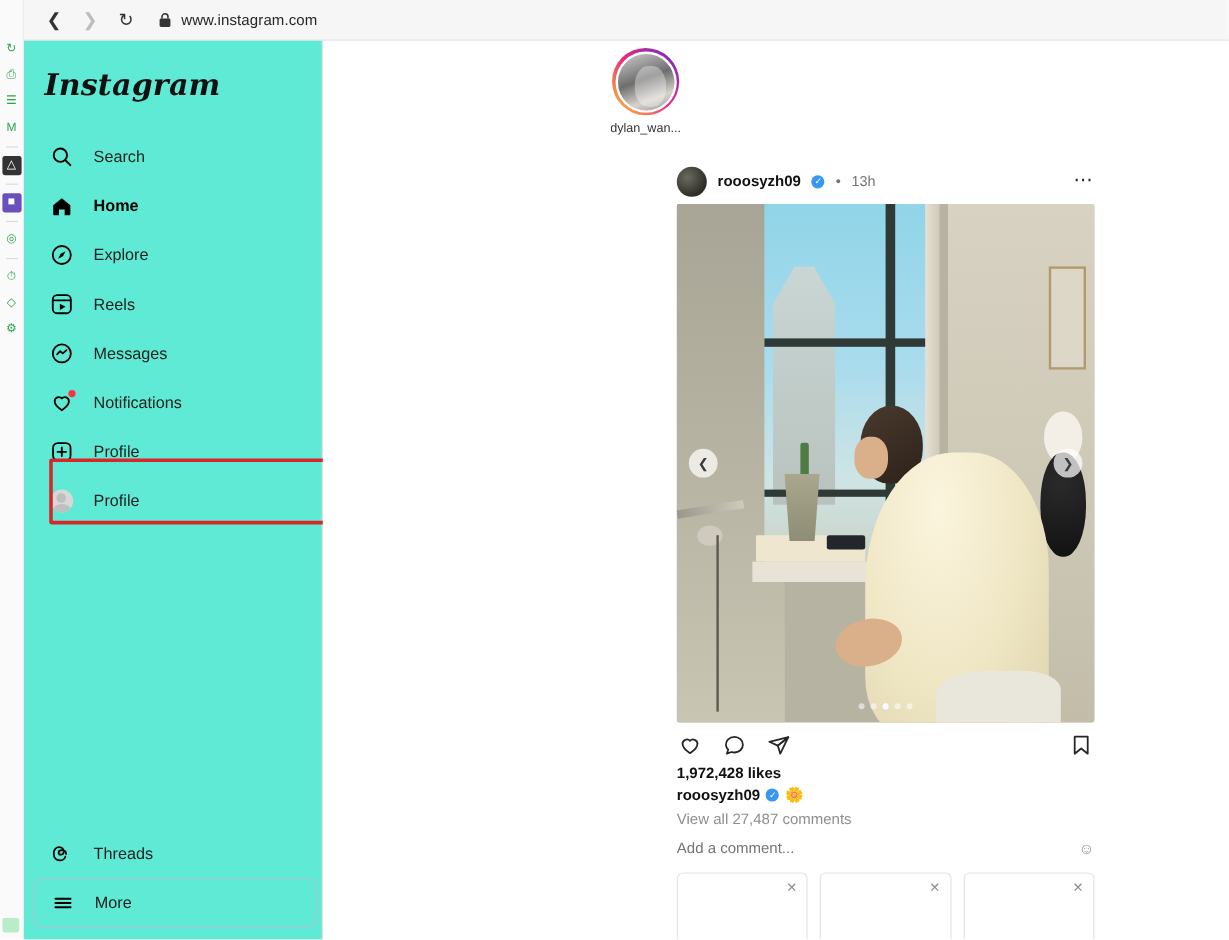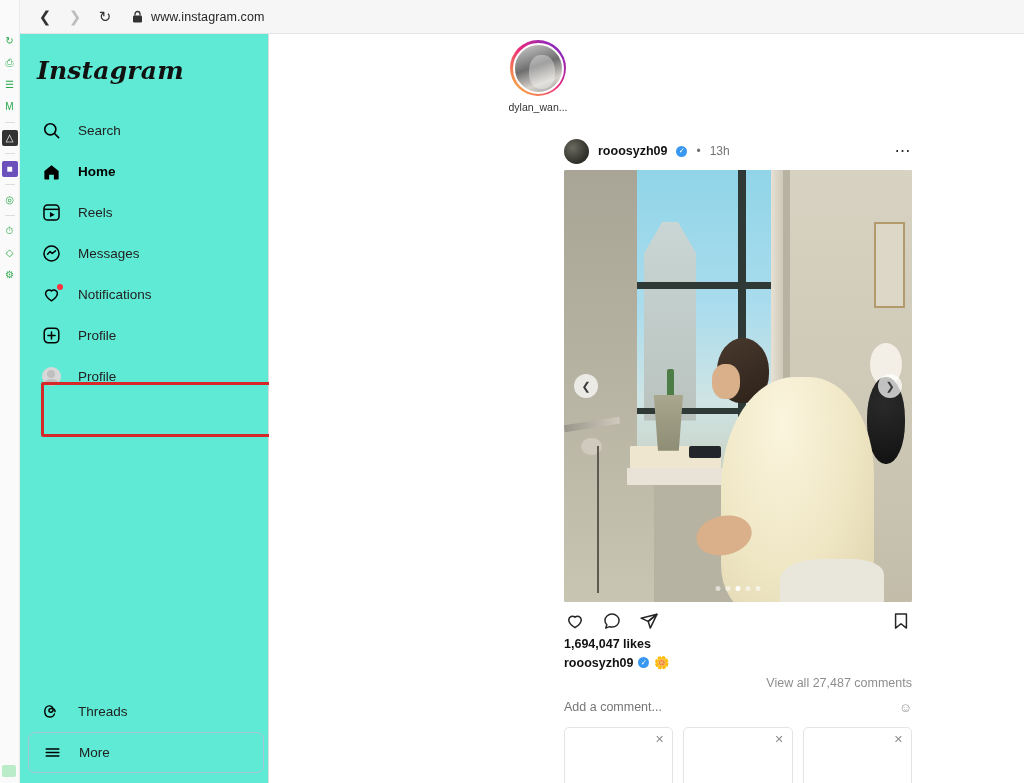--- a/index.html
+++ b/index.html
@@ -162,21 +162,21 @@
               display:flex; gap:5px; }
   .cdot { width:5px; height:5px; border-radius:50%; background: rgba(255,255,255,.55); }
   .cdot.on { background:#ffffff; }
 
   .post-actions { display:flex; align-items:center; height: 34px; gap: 15px; padding-top: 4px;}
   .act { width:22px;height:22px;display:flex;align-items:center;justify-content:center;cursor:pointer;color:#262626;}
   .act.save { margin-left:auto; }
   .likes { font-size: 12.5px; font-weight:700; color:#111; margin-top: 1px;}
   .caption { font-size: 12.5px; color:#111; margin-top: 4px; display:flex; align-items:center; gap:5px;}
   .cap-user { font-weight: 700; }
-  .view-comments { font-size: 12.5px; color:#8e8e8e; margin-top: 6px; cursor:pointer;text-align:right;}
+  .view-comments { font-size: 12.5px; color:#8e8e8e; margin-top: 6px; cursor:pointer;}
   .add-comment-row { display:flex; align-items:center; margin-top: 7px; height: 20px; justify-content: space-between;}
   .add-comment { font-size: 12.5px; color:#8e8e8e; background:none; border:none; outline:none; flex:1;
                  font-family:"Liberation Sans",sans-serif; }
   .emoji-btn { color:#8e8e8e; font-size:13px; cursor:pointer; }
 
   .sug-head { display:flex; align-items:center; margin-top: 22px; }
   .sug-title { font-size: 13px; font-weight:700; color:#111; }
   .sug-all { margin-left:auto; font-size: 12px; color:#4a9bea; font-weight:600; cursor:pointer;}
   .sug-cards { display:flex; gap: 10px; margin-top: 10px; }
   .sug-card { width: 126px; height: 120px; border:1px solid #e4e4e4; border-radius:5px;
@@ -237,20 +237,29 @@
 
       <div class="nav-item active">
         <span class="nav-ico">
           <svg width="19" height="19" viewBox="0 0 24 24">
               <path d="M3 11.5 12 4l9 7.5V21a1 1 0 0 1-1 1h-5v-6H9v6H4a1 1 0 0 1-1-1Z" fill="#000"></path>
             </svg>
         </span>
         <span class="nav-label">Home</span>
       </div>
 
+      <div class="nav-item">
+        <span class="nav-ico">
+          <svg width="19" height="19" viewBox="0 0 24 24" fill="none" stroke="#000" stroke-width="1.9">
+            <circle cx="12" cy="12" r="9.5"></circle>
+              <polygon points="16,8 13.2,13.2 8,16 10.8,10.8" fill="#000" stroke="none"></polygon>
+            </svg>
+        </span>
+        <span class="nav-label">Explore</span>
+      </div>
 
       <div class="nav-item">
         <span class="nav-ico">
           <svg width="19" height="19" viewBox="0 0 24 24" fill="none" stroke="#000" stroke-width="1.9">
             <rect x="2.5" y="2.5" width="19" height="19" rx="4.5"></rect>
               <line x1="2.5" y1="8" x2="21.5" y2="8"></line>
             <polygon points="10,11.5 16,14.8 10,18" fill="#000" stroke="none"></polygon>
             </svg>
         </span>
         <span class="nav-label">Reels</span>
@@ -395,21 +404,21 @@
             <polygon points="21.5,4 11,12.4 13.5,20.5 21.5,4" stroke-linejoin="round"></polygon>
             </svg>
         </span>
         <span class="act save">
           <svg width="20" height="20" viewBox="0 0 24 24" fill="none" stroke="#262626" stroke-width="1.8">
             <polygon points="5.5,3.5 18.5,3.5 18.5,20.5 12,15.3 5.5,20.5" stroke-linejoin="round"></polygon>
             </svg>
         </span>
       </div>
 
-      <div class="likes">1,694,047 likes</div>
+      <div class="likes">1,972,428 likes</div>
 
       <div class="caption">
         <span class="cap-user">rooosyzh09</span>
         <span class="verified">✓</span>
         <span>🌼</span>
       </div>
 
       <div class="view-comments">View all 27,487 comments</div>
 
       <div class="add-comment-row">

